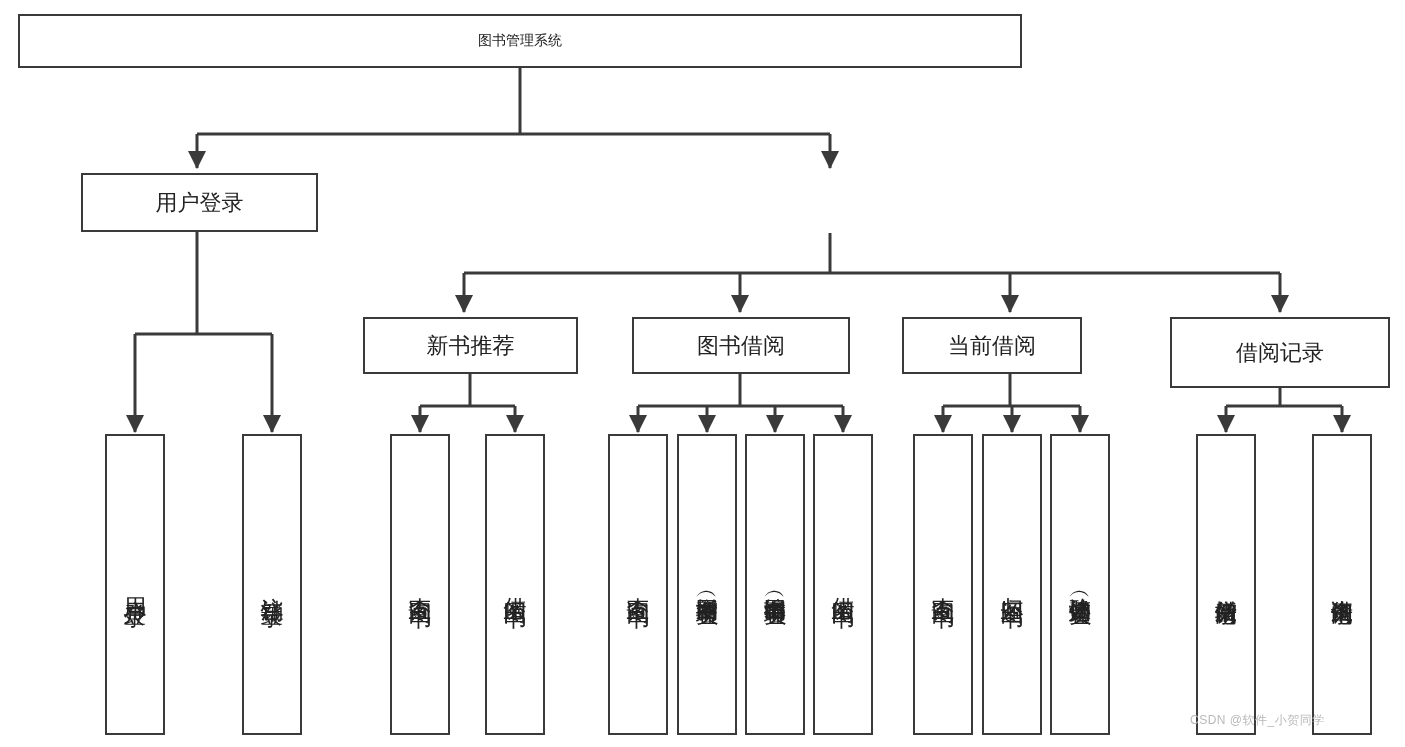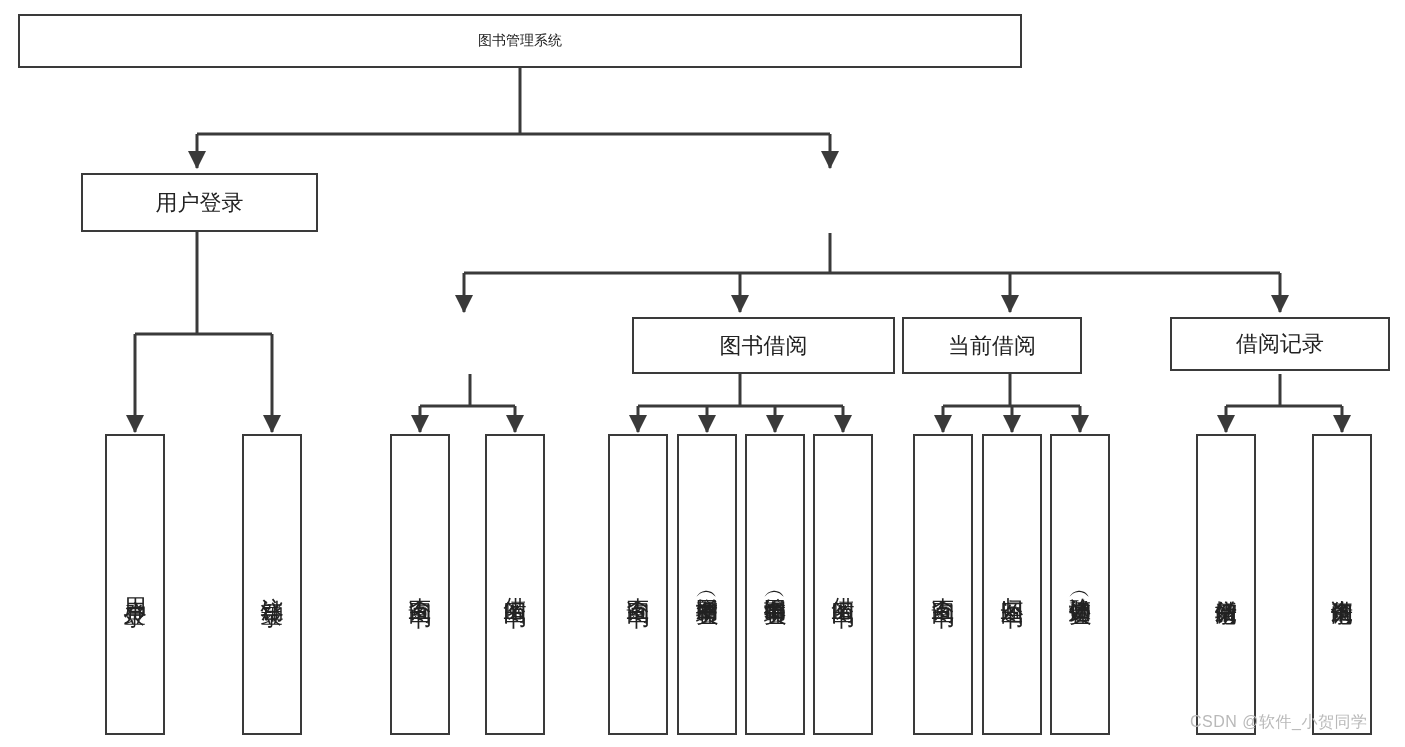--- a/index.html
+++ b/index.html
@@ -62,21 +62,21 @@
     line-height: 1;
   }
   .node.vertical.tight .node-label {
     letter-spacing: 1px;
     font-size: 22px;
   }
   .watermark {
     position: absolute;
     left: 1190px;
     top: 712px;
-    font-size: 16px;
+    font-size: 12px;
     color: #b9b9b9;
     white-space: nowrap;
     letter-spacing: 0.5px;
   }
 </style>
 </head>
 <body>
 
 <div id="diagram-root">
 
@@ -134,27 +134,30 @@
   </svg>
 
   <div class="node root horizontal" style="left:18px; top:14px; width:1004px; height:54px;">
     <span class="node-label">图书管理系统</span>
   </div>
 
   <div class="node horizontal" style="left:81px; top:173px; width:237px; height:59px;">
     <span class="node-label">用户登录</span>
   </div>
 
-  <div class="node horizontal" style="left:632px; top:317px; width:263px; height:57px;">
+  <div class="node horizontal" style="left:363px; top:317px; width:215px; height:57px;">
+    <span class="node-label">新书推荐</span>
+  </div>
+  <div class="node horizontal" style="left:632px; top:317px; width:218px; height:57px;">
     <span class="node-label">图书借阅</span>
   </div>
   <div class="node horizontal" style="left:902px; top:317px; width:180px; height:57px;">
     <span class="node-label">当前借阅</span>
   </div>
-  <div class="node horizontal" style="left:1170px; top:317px; width:220px; height:54px;">
+  <div class="node horizontal" style="left:1170px; top:317px; width:220px; height:71px;">
     <span class="node-label">借阅记录</span>
   </div>
 
   <div class="node vertical" style="left:105px; top:434px; width:60px; height:301px;">
     <span class="node-label">用户登录</span>
   </div>
   <div class="node vertical" style="left:242px; top:434px; width:60px; height:301px;">
     <span class="node-label">注销登录</span>
   </div>
 

